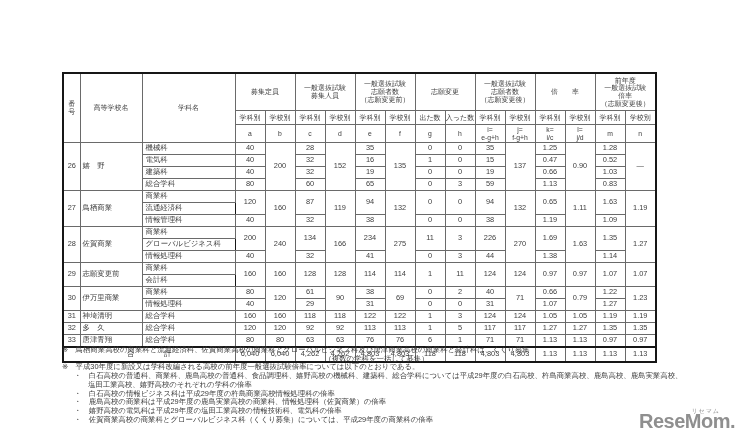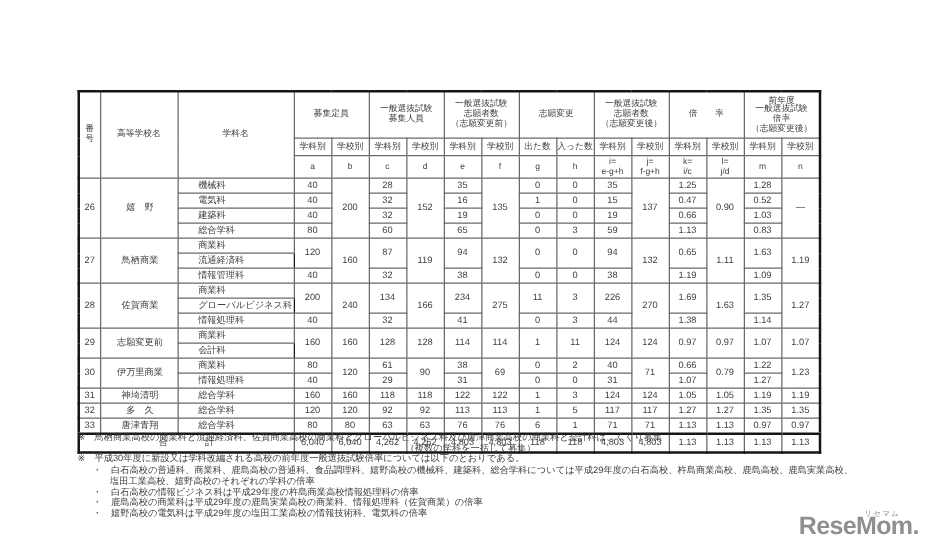--- a/index.html
+++ b/index.html
@@ -9,22 +9,22 @@
 
   table.main{position:absolute;left:62px;top:72px;width:593px;border-collapse:collapse;
              table-layout:fixed;border:2px solid #161616;}
   th,td{border:1px solid #6a6a6a;padding:0;text-align:center;vertical-align:middle;
         font-weight:normal;color:#3d3d3d;white-space:pre-line;line-height:1.1;overflow:hidden;}
   thead th{font-size:7px;}
   tr.h1 th{height:36px;}
   tr.h2 th{height:13px;}
   tr.h3 th{height:17px;font-size:6.8px;line-height:1.15;}
   tbody td{height:11px;font-size:7.4px;}
-  td.dept{text-align:left;padding-left:16px;white-space:nowrap;}
-  td.sname{text-align:center;padding-left:2px;white-space:nowrap;}
+  td.dept{text-align:left;padding-left:3px;white-space:nowrap;}
+  td.sname{text-align:left;padding-left:2px;white-space:nowrap;}
   .gl{border-left:1.6px solid #161616;}
   .sr{border-top:1.6px solid #161616;}
   .tt{border-top:2px solid #161616;height:13px;text-align:center;}
 
   .fn{position:absolute;left:62px;top:346px;width:624px;font-size:7.4px;
       line-height:8.7px;color:#3b3b3b;}
   .fn-l0{padding-left:15px;text-indent:-15px;}
   .fn-l1{margin-left:5px;text-align:center;}
   .fn-b{margin-left:12px;padding-left:14px;text-indent:-14px;}
 
@@ -364,18 +364,19 @@
   </table>
 
   <div class="fn" id="footnotes">
       <div class="fn-l0">※　鳥栖商業高校の商業科と流通経済科、佐賀商業高校の商業科とグローバルビジネス科及び唐津商業高校の商業科と会計科は、くくり募集</div>
       <div class="fn-l1">（複数の学科を一括して募集）</div>
       <div class="fn-l0">※　平成30年度に新設又は学科改編される高校の前年度一般選抜試験倍率については以下のとおりである。</div>
       <div class="fn-b">・　白石高校の普通科、商業科、鹿島高校の普通科、食品調理科、嬉野高校の機械科、建築科、総合学科については平成29年度の白石高校、杵島商業高校、鹿島高校、鹿島実業高校、塩田工業高校、嬉野高校のそれぞれの学科の倍率</div>
       <div class="fn-b">・　白石高校の情報ビジネス科は平成29年度の杵島商業高校情報処理科の倍率</div>
       <div class="fn-b">・　鹿島高校の商業科は平成29年度の鹿島実業高校の商業科、情報処理科（佐賀商業）の倍率</div>
       <div class="fn-b">・　嬉野高校の電気科は平成29年度の塩田工業高校の情報技術科、電気科の倍率</div>
+      <div class="fn-b">・　佐賀商業高校の商業科とグローバルビジネス科（くくり募集）については、平成29年度の商業科の倍率</div>
     </div>
 
   <div class="logo">
     <span class="logo-kana">リセマム</span><span class="logo-text">ReseMom.</span>
   </div>
 </div>
 
 </body></html>

